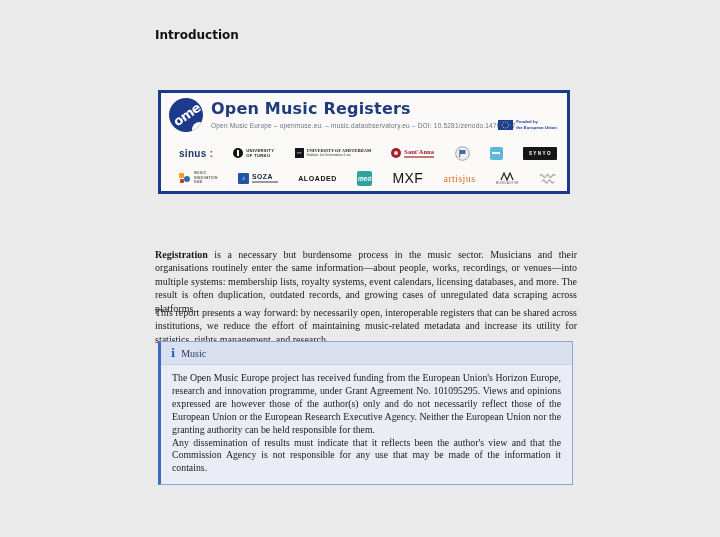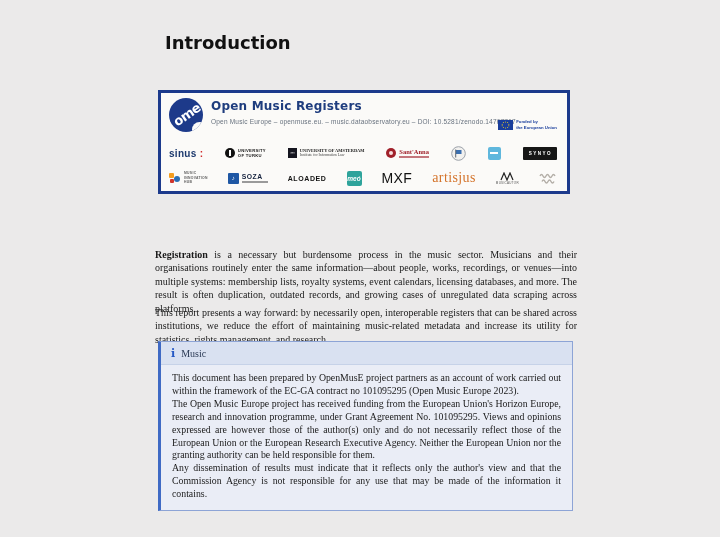--- a/index.html
+++ b/index.html
@@ -5,23 +5,23 @@
   html,body { margin:0; padding:0; }
   body {
     width:720px; height:537px;
     background:#ebeaea;
     font-family:"Liberation Serif", serif;
     color:#1a1a1a;
     position:relative;
     overflow:hidden;
   }
   .page-title {
-    position:absolute; left:165px; top:20px;
+    position:absolute; left:155px; top:20px;
     font-family:"DejaVu Sans", sans-serif;
-    font-weight:bold; font-size:18px; color:#111;
+    font-weight:bold; font-size:12px; color:#111;
   }
   
   .banner {
     position:absolute; left:158px; top:90px; width:412px; height:104px;
     background:#fbfaf8; border:3px solid #1c3a8c; box-sizing:border-box;
   }
   .banner-top { position:relative; height:42px; padding:5px 8px 0; display:flex; gap:8px; }
   .ome-circle {
     width:34px; height:34px; border-radius:50%; background:#1d3a8a;
     position:relative; overflow:hidden; flex:0 0 auto;
@@ -31,34 +31,34 @@
     color:#fff; font-weight:bold; font-size:13px;
     font-family:"DejaVu Sans", sans-serif; letter-spacing:-0.5px;
   }
   .ome-notch {
     position:absolute; right:-4px; bottom:-5px; width:15px; height:15px;
     background:#fbfaf8; border-radius:50%;
   }
   .banner-titles { display:flex; flex-direction:column; padding-top:2px; }
   .banner-title {
     font-family:"DejaVu Sans", sans-serif; font-weight:bold;
-    font-size:12px; color:#1f3d7e; line-height:1.15; letter-spacing:0.2px;
+    font-size:16px; color:#1f3d7e; line-height:1.15; letter-spacing:0.2px;
   }
   .banner-subtitle {
     font-family:"Liberation Sans", sans-serif; font-size:6.5px;
     color:#68727f; margin-top:4px; letter-spacing:0.2px;
   }
   .eu-badge { position:absolute; right:10px; top:26px; display:flex; gap:3px; align-items:center; }
   .eu-text {
     font-size:4.3px; color:#1a3e9c; font-weight:bold;
     font-family:"Liberation Sans", sans-serif; line-height:1.3;
   }
   
   .logo-row {
-    position:absolute; left:8px; right:10px;
+    position:absolute; left:18px; right:10px;
     display:flex; justify-content:space-between; align-items:center;
     font-family:"Liberation Sans", sans-serif;
   }
   .row1 { top:48px; height:24px; }
   .row2 { top:74px; height:22px; }
   .plogo { display:flex; align-items:center; gap:3px; }
   .sinus-text { font-size:10px; font-weight:bold; color:#1d3a6e; letter-spacing:0.3px; }
   .sinus-colon { font-size:10px; font-weight:bold; color:#d02c2c; }
   .turku-emblem { width:10px; height:10px; border-radius:50%; background:#111; position:relative; }
   .turku-emblem::after { content:""; position:absolute; left:4px; top:2px; width:2px; height:6px; background:#fff; }
@@ -85,21 +85,21 @@
   .mih-b { position:absolute; left:5px; top:4px; width:6px; height:6px; background:#2a6db5; border-radius:50%; }
   .mih-c { position:absolute; left:1px; top:7px; width:4px; height:4px; background:#d0342c; border-radius:1px; }
   .mih-line { font-size:3.4px; font-weight:bold; color:#5f5f5f; letter-spacing:0.3px; line-height:1.3; }
   .soza-sq { width:11px; height:11px; background:#1f57a4; color:#fff; font-size:6px; display:flex; align-items:center; justify-content:center; border-radius:1px; }
   .soza-text { font-size:6.8px; font-weight:bold; color:#14213d; letter-spacing:0.5px; }
   .soza-bar { width:26px; height:1.5px; background:#9a9a9a; margin-top:1px; }
   .aloaded-text { font-size:7px; font-weight:900; color:#111; letter-spacing:0.6px; }
   .meo-sq { width:15px; height:15px; background:#2ea39b; border-radius:2px; display:flex; align-items:center; justify-content:center; }
   .meo-text { color:#fff; font-size:6.5px; font-weight:bold; font-style:italic; }
   .mxf-text { font-size:14px; font-weight:400; color:#111; letter-spacing:0.4px; }
-  .artisjus-text { font-family:"Liberation Serif", serif; font-size:14px; color:#d4732a; letter-spacing:0.4px; }
+  .artisjus-text { font-family:"Liberation Serif", serif; font-size:10px; color:#d4732a; letter-spacing:0.4px; }
   .mus-label { font-size:3px; color:#555; letter-spacing:0.3px; text-align:center; }
   
   .copy {
     position:absolute; left:155px; width:422px;
     font-size:10px; line-height:13.4px; text-align:justify;
   }
   .p1 { top:224px;margin-top:24px; }
   .p2 { top:296px; }
   .lead { font-weight:bold; }
   
@@ -259,17 +259,16 @@
 <p class="copy p1"><span class="lead">Registration</span><span> is a necessary but burdensome process in the music sector. Musicians and their organisations routinely enter the same information—about people, works, recordings, or venues—into multiple systems: membership lists, royalty systems, event calendars, licensing databases, and more. The result is often duplication, outdated records, and growing cases of unregulated data scraping across platforms.</span></p>
 
 <p class="copy p2">This report presents a way forward: by necessarily open, interoperable registers that can be shared across institutions, we reduce the effort of maintaining music-related metadata and increase its utility for statistics, rights management, and research.</p>
 
 <div class="note">
   <div class="note-header">
     <span class="note-icon">i</span>
     <span>Music</span>
   </div>
   <div class="note-body">
-    <p>This document has been prepared by OpenMusE project partners as an account of work carried out within the framework of the EC-GA contract no 101095295 (Open Music Europe 2023).</p>
     <p class="italic">The Open Music Europe project has received funding from the European Union's Horizon Europe, research and innovation programme, under Grant Agreement No. 101095295. Views and opinions expressed are however those of the author(s) only and do not necessarily reflect those of the European Union or the European Research Executive Agency. Neither the European Union nor the granting authority can be held responsible for them.</p>
-    <p>Any dissemination of results must indicate that it reflects only the author's view and that the Commission Agency is not responsible for any use that may be made of the information it contains.</p>
+    <p>Any dissemination of results must indicate that it reflects been the author's view and that the Commission Agency is not responsible for any use that may be made of the information it contains.</p>
   </div>
 </div>
 
 </body></html>

